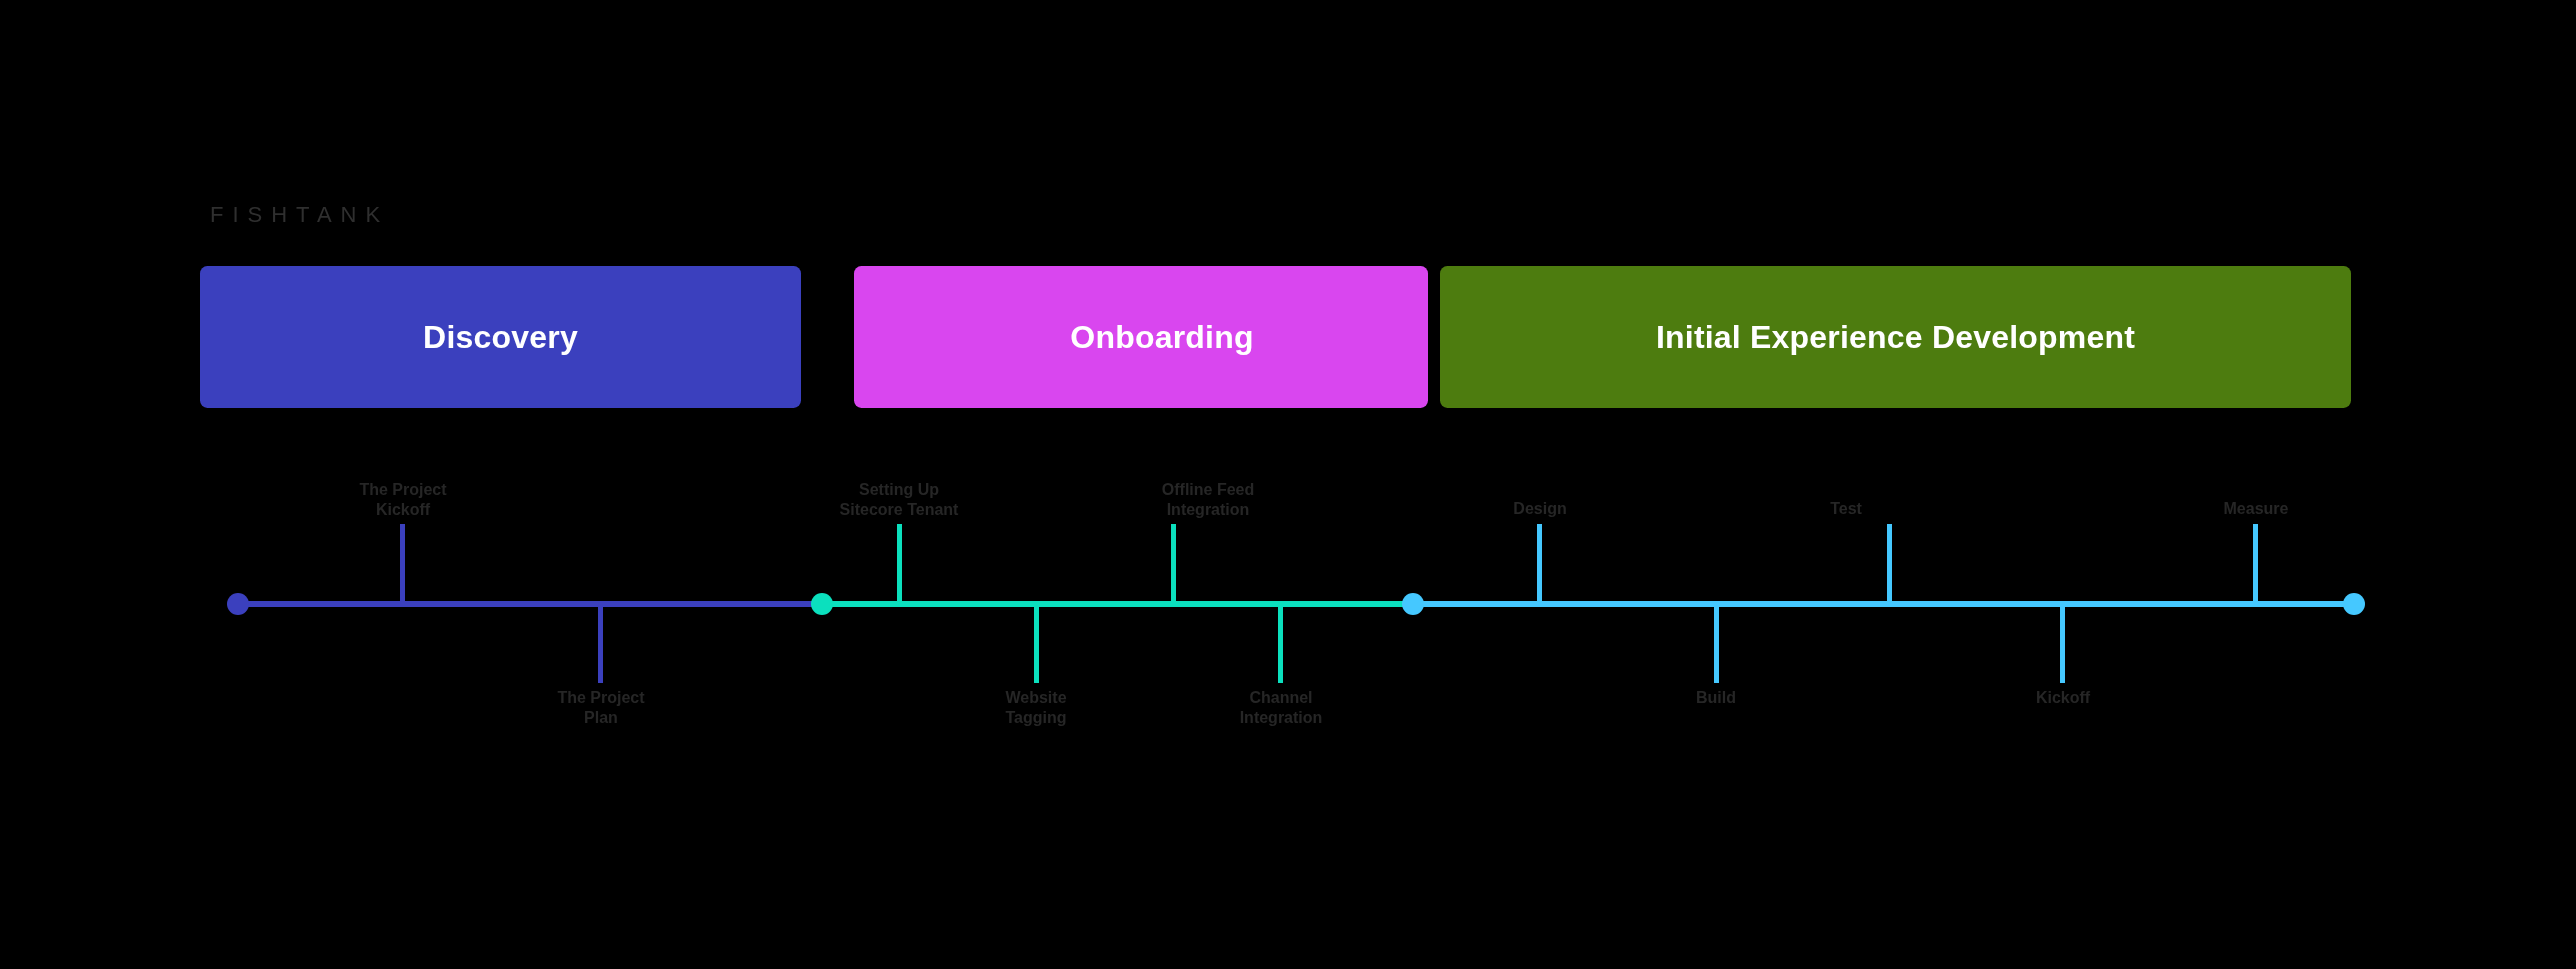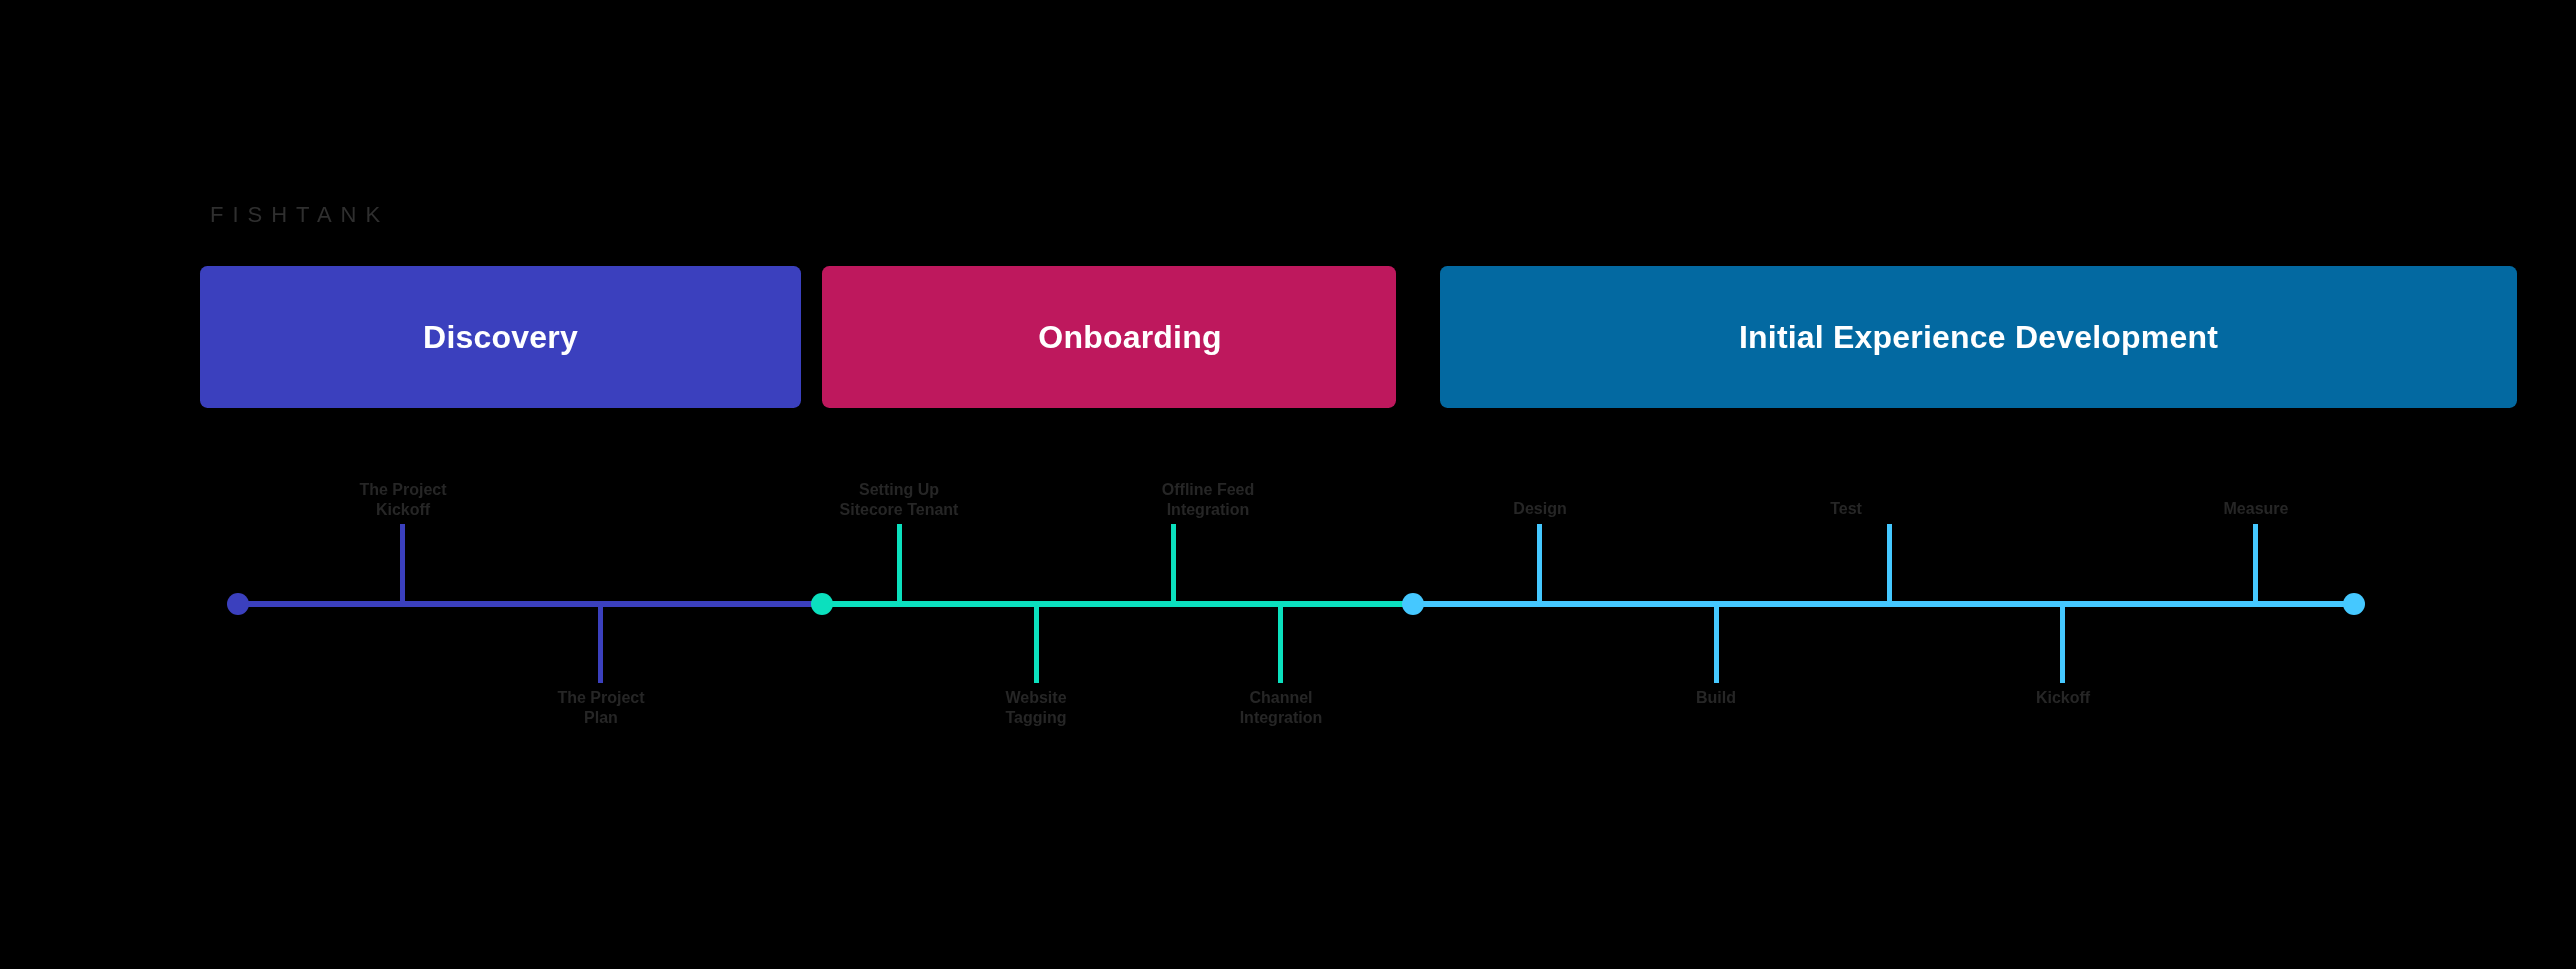--- a/index.html
+++ b/index.html
@@ -109,24 +109,24 @@
 <body>
 
 <div id="stage">
 
   <div id="brand">FISHTANK</div>
 
   <div id="phase-banners">
       <div class="phase-box" style="left: 200px; width: 601px; background: rgb(59, 64, 190);">
         <div class="phase-box-label">Discovery</div>
       </div>
-      <div class="phase-box" style="left: 822px; width: 574px; background: #be185d; padding-left: 42px;">
+      <div class="phase-box" style="left: 854px; width: 574px; background: #d946ef; padding-left: 42px;">
         <div class="phase-box-label">Onboarding</div>
       </div>
-      <div class="phase-box" style="left: 1440px; width: 1077px; background: #0369a1;">
+      <div class="phase-box" style="left: 1440px; width: 911px; background: #4d7c0f;">
         <div class="phase-box-label">Initial Experience Development</div>
       </div>
     </div>
 
   <div id="timeline">
       <div class="seg" style="left: 238px; width: 580px; background: rgb(59, 64, 190);"></div>
       <div class="seg" style="left: 818px; width: 594px; background: rgb(11, 224, 190);"></div>
       <div class="seg" style="left: 1412px; width: 942px; background: rgb(69, 200, 255);"></div>
       <div class="tick up" style="left: 400px; background: rgb(59, 64, 190);"></div>
       <div class="caption above" style="left: 403px; top: 480px;">The Project

